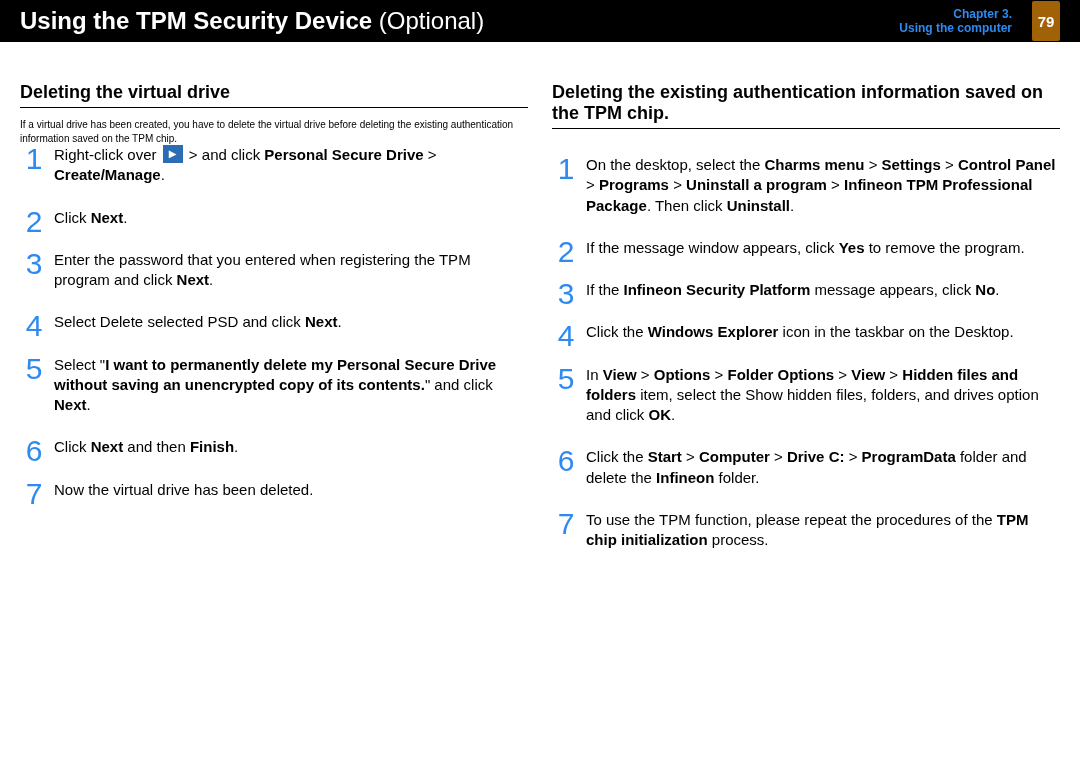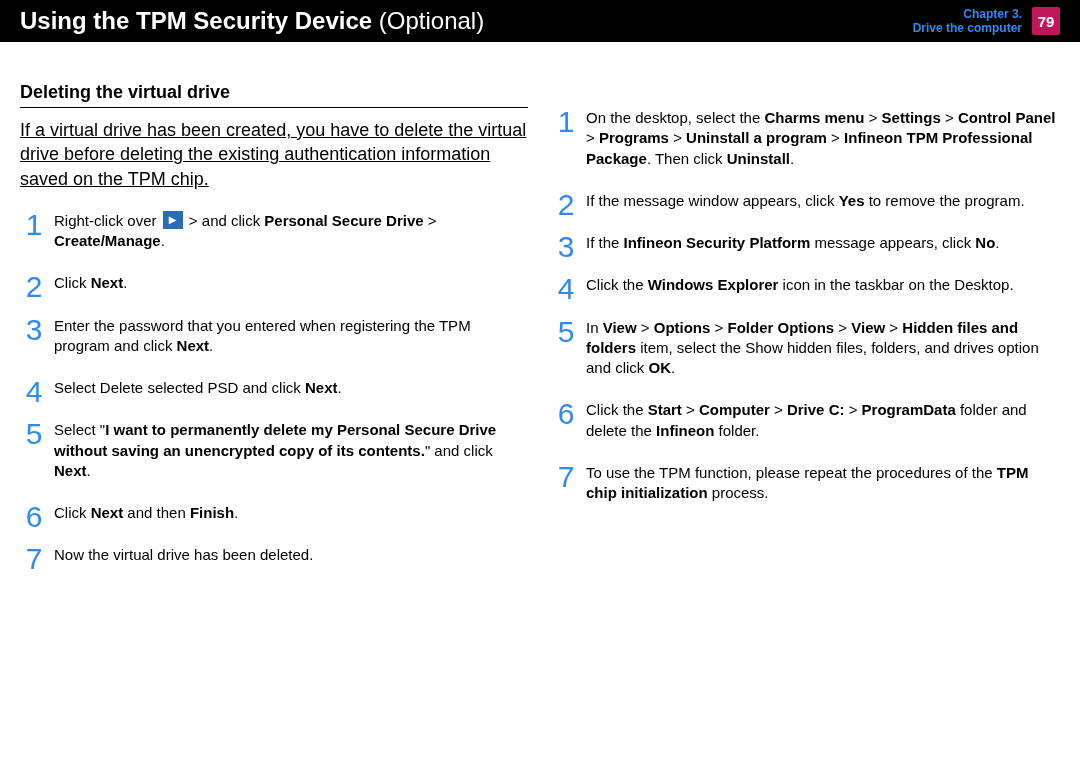--- a/index.html
+++ b/index.html
@@ -25,34 +25,34 @@
     font-size: 24px;
     font-weight: 700;
   }
   .header-title .optional {
     font-weight: 400;
     font-size: 24px;
   }
   .header-right {
     display: flex;
     align-items: center;
-    gap: 10px;
+    gap: 20px;
   }
   .chapter-block {
     text-align: right;
     color: #2f8af0;
     font-weight: 700;
     font-size: 12px;
     line-height: 1.2;
   }
   .page-badge {
-    background: #be185d;
+    background: #a16207;
     color: #fff;
     width: 28px;
-    height: 28px;
+    height: 40px;
     display: flex;
     align-items: center;
     justify-content: center;
     font-weight: 700;
     font-size: 15px;
     border-radius: 2px;
   }
   .columns {
     display: flex;
     padding: 40px 20px 20px 20px;
@@ -64,24 +64,22 @@
   }
   .section-title {
     font-size: 18px;
     font-weight: 700;
     color: #000;
     border-bottom: 1px solid #000;
     padding-bottom: 4px;
     margin-bottom: 10px;
   }
   .intro {
-    font-size: 18px;
+    font-size: 10px;
     line-height: 1.35;
-    margin-bottom: 20px;
-    text-decoration: underline;
   }
   ol.steps {
     list-style: none;
     counter-reset: step;
   }
   ol.steps > li {
     counter-increment: step;
     position: relative;
     padding-left: 34px;
     font-size: 15px;
@@ -121,21 +119,21 @@
 <body>
 
 <div class="header">
   <div class="header-title">
     <span>Using the TPM Security Device</span>
     <span class="optional">(Optional)</span>
   </div>
   <div class="header-right">
     <div class="chapter-block">
       <div>Chapter 3.</div>
-      <div>Drive the computer</div>
+      <div>Using the computer</div>
     </div>
     <div class="page-badge">79</div>
   </div>
 </div>
 
 <div class="columns">
 
   <div class="col">
     <h2 class="section-title">Deleting the virtual drive</h2>
     <p class="intro">If a virtual drive has been created, you have to delete the virtual drive before deleting the existing authentication information saved on the TPM chip.</p>
@@ -159,20 +157,21 @@
       <li>
         <span>Click </span><span class="b">Next</span><span> and then </span><span class="b">Finish</span><span>.</span>
       </li>
       <li>
         <span>Now the virtual drive has been deleted.</span>
       </li>
     </ol>
   </div>
 
   <div class="col">
+    <h2 class="section-title">Deleting the existing authentication information saved on the TPM chip.</h2>
 
     <ol class="steps" style="margin-top:26px;">
       <li>
         <span>On the desktop, select the </span><span class="b">Charms menu</span><span> &gt; </span><span class="b">Settings</span><span> &gt; </span><span class="b">Control Panel</span><span>  &gt; </span><span class="b">Programs</span><span> &gt; </span><span class="b">Uninstall a program</span><span> &gt; </span><span class="b">Infineon TPM Professional Package</span><span>. Then click </span><span class="b">Uninstall</span><span>.</span>
       </li>
       <li>
         <span>If the message window appears, click </span><span class="b">Yes</span><span> to remove the program.</span>
       </li>
       <li>
         <span>If the </span><span class="b">Infineon Security Platform</span><span> message appears, click </span><span class="b">No</span><span>.</span>

